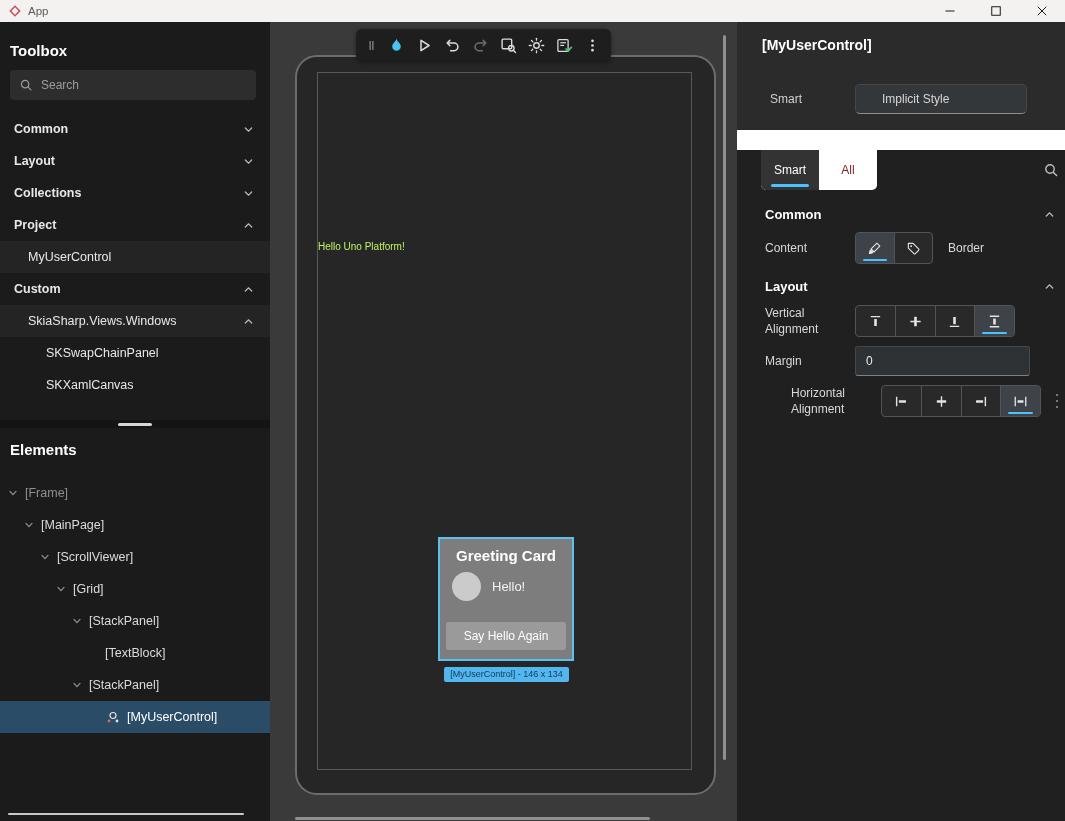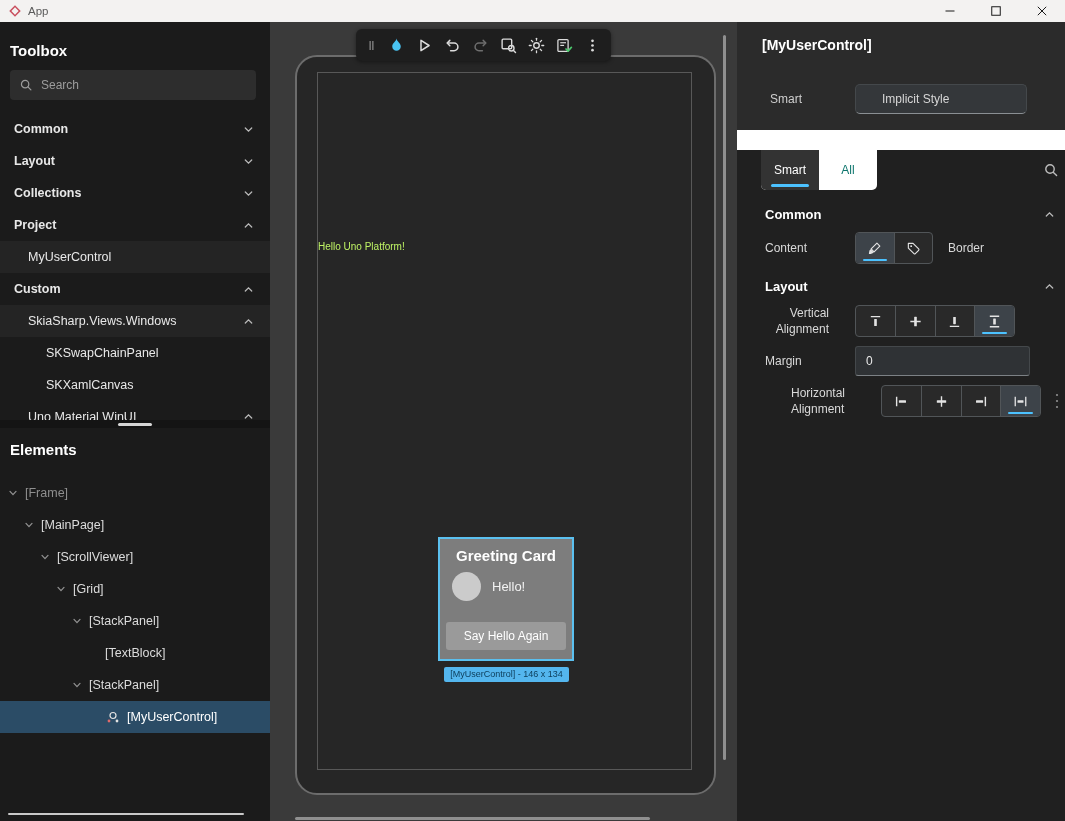--- a/index.html
+++ b/index.html
@@ -74,21 +74,21 @@
   
   .props { position:absolute; left:737px; top:22px; width:328px; bottom:0; background:#202020; }
   .props-header { position:absolute; top:0; left:0; right:0; height:108px; background:#2b2b2b; }
   .props-title { position:absolute; left:25px; top:15px; font-size:14px; font-weight:bold; color:#ffffff; }
   .style-label { position:absolute; left:33px; top:70px; font-size:12px; color:#cfcfcf; }
   .style-input { position:absolute; left:118px; top:62px; width:172px; height:30px; background:#34373a; border:1px solid #44484b; border-bottom-color:#8a8f93; border-radius:5px; color:#d6d6d6; font-size:12px; padding:0 26px; outline:none; }
 
   .white-strip { position:absolute; top:108px; left:0; right:0; height:20px; background:#ffffff; }
   .tabs-row { position:absolute; top:128px; left:0; right:0; height:42px; }
   .tabs { position:absolute; left:24px; top:0; width:116px; height:40px; background:#ffffff; border-radius:0 0 5px 5px; display:flex; overflow:hidden; }
-  .tab { flex:1; text-align:center; line-height:40px; font-size:12px; color:#0f766e; position:relative; cursor:pointer; }
+  .tab { flex:1; text-align:center; line-height:40px; font-size:12px; color:#7f1d1d; position:relative; cursor:pointer; }
   .tab.active { background:#333333; color:#ffffff; }
   .tab.active::after { content:""; position:absolute; left:10px; right:10px; bottom:3px; height:3px; background:#4cc2ff; border-radius:2px; }
   .props-search { position:absolute; right:6px; top:140px; width:16px; height:16px; color:#bdbdbd; cursor:pointer; }
 
   .sec-hdr { position:absolute; left:0; right:0; height:30px; display:flex; align-items:center; padding-left:28px; font-size:13px; font-weight:bold; color:#ffffff; cursor:pointer; }
   .sec-hdr .chv { position:absolute; right:10px; }
   .sec-common { top:177px; }
   .sec-layout { top:249px; }
 
   .prop-row { position:absolute; left:0; right:0; }
@@ -190,28 +190,20 @@
         <path d="M2.5 4.3 L6 7.8 L9.5 4.3" fill="none" stroke="currentColor" stroke-width="1.4" stroke-linecap="round"></path>
       </svg>
   </div>
   <div class="tb-row indent2" style="top:315px;">
     <span>SKSwapChainPanel</span>
   </div>
   <div class="tb-row indent2" style="top:347px;">
     <span>SKXamlCanvas</span>
   </div>
 
-  <div class="clip-row">
-    <div class="inner">
-      <span>Uno Material WinUI</span>
-      <svg class="chv up" viewBox="0 0 12 12">
-          <path d="M2.5 4.3 L6 7.8 L9.5 4.3" fill="none" stroke="currentColor" stroke-width="1.4" stroke-linecap="round"></path>
-        </svg>
-    </div>
-  </div>
 
   <div class="splitter">
       <div class="handle"></div>
     </div>
 
   <div class="panel-title" style="top:419px;">Elements</div>
 
   <div class="tree-row dim" style="top:455px; padding-left:8px;">
     <svg class="tchv" viewBox="0 0 10 10">
         <path d="M2 3.4 L5 6.6 L8 3.4" fill="none" stroke="currentColor" stroke-width="1.3" stroke-linecap="round"></path>
@@ -382,21 +374,21 @@
   </div>
 
   <div class="sec-hdr sec-layout">
     <span>Layout</span>
     <svg class="chv up" viewBox="0 0 12 12">
         <path d="M2.5 4.3 L6 7.8 L9.5 4.3" fill="none" stroke="currentColor" stroke-width="1.4" stroke-linecap="round"></path>
       </svg>
   </div>
 
   <div class="prop-row row-valign">
-    <span class="prop-label" style="top:1px; width:64px;text-align:right;">Vertical Alignment</span>
+    <span class="prop-label" style="top:1px; width:64px;">Vertical Alignment</span>
     <div class="btn-group bg-align">
       <button class="pbtn">
           <svg class="aicon" viewBox="0 0 16 16">
             <line x1="3" y1="2.8" x2="13" y2="2.8" stroke="currentColor" stroke-width="1.5"></line>
             <rect x="6.6" y="5.2" width="2.8" height="7.6" rx="0.6" fill="currentColor"></rect>
           </svg>
         </button>
       <button class="pbtn">
           <svg class="aicon" viewBox="0 0 16 16">
             <rect x="6.6" y="3" width="2.8" height="10" rx="0.6" fill="currentColor"></rect>

